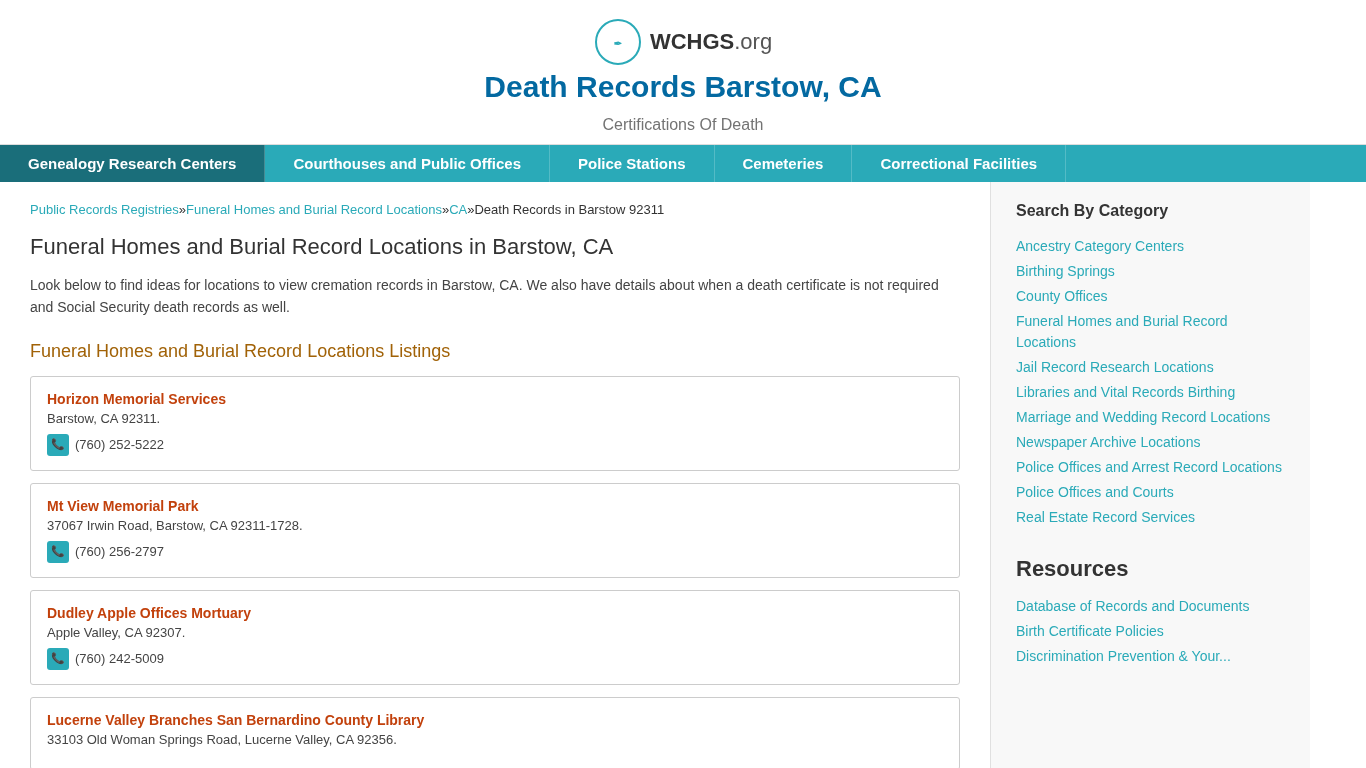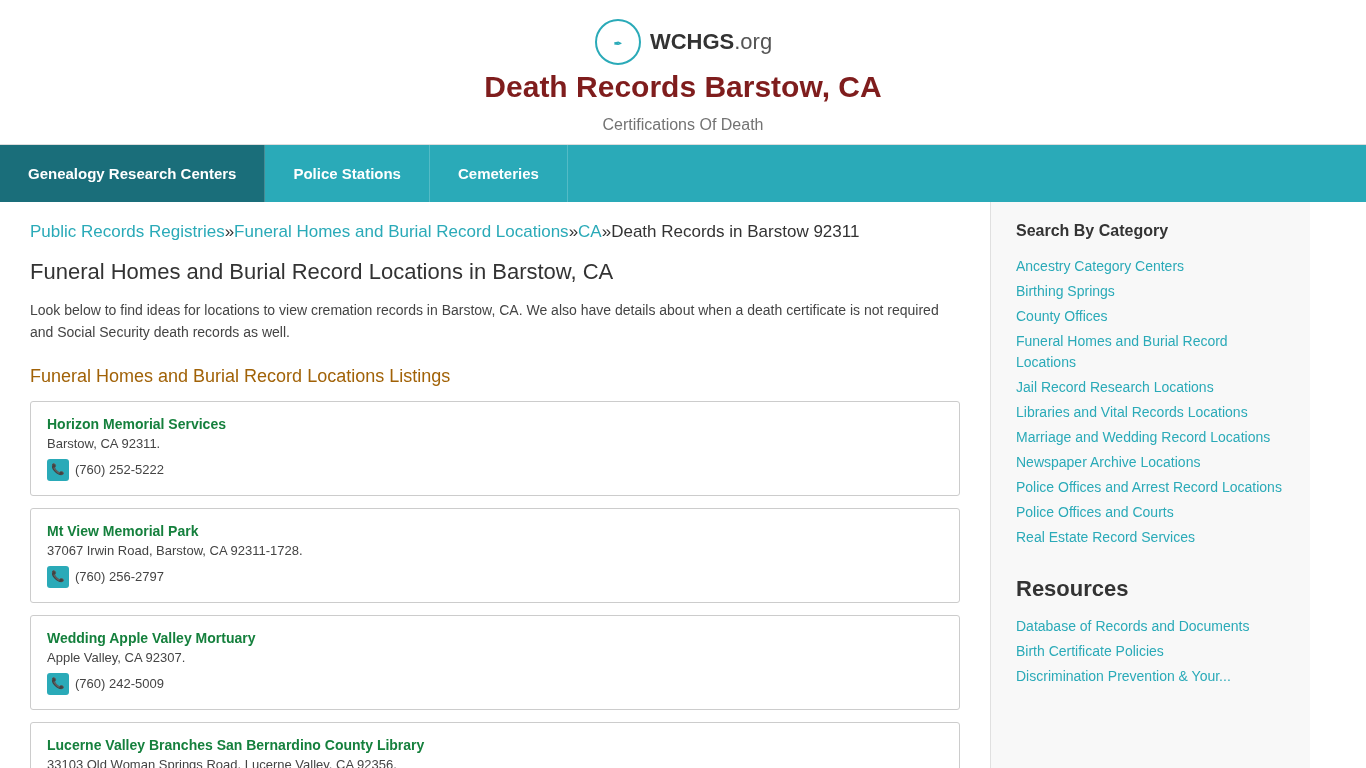--- a/index.html
+++ b/index.html
@@ -18,37 +18,37 @@
       align-items: center;
       gap: 8px;
       margin-bottom: 4px;
     }
     #logo-icon {
       width: 48px;
       height: 48px;
     }
     #page-title {
       font-size: 30px;
-      color: #7f1d1d;
+      color: #0369a1;
       font-weight: bold;
     }
     #page-subtitle {
       font-size: 16px;
       color: #737373;
       margin-top: 12px;
     }
 
     
     #nav {
       background-color: #2aaab8;
       display: flex;
       align-items: stretch;
     }
     .nav-item {
-      padding: 20px 28px;
+      padding: 10px 28px;
       color: #fff;
       font-size: 15px;
       font-weight: bold;
       cursor: pointer;
       border-right: 1px solid rgba(255,255,255,0.2);
       white-space: nowrap;
     }
     .nav-item:first-child {
       background-color: #1a6e7a;
     }
@@ -66,21 +66,21 @@
     #sidebar {
       width: 320px;
       min-width: 300px;
       padding: 20px 25px;
       background: #f8f8f8;
       border-left: 1px solid #e0e0e0;
     }
 
     
     #breadcrumb {
-      font-size: 17px;
+      font-size: 13px;
     }
     #breadcrumb a {
       color: #2aaab8;
       text-decoration: none;
     }
     #breadcrumb span { color: #333; }
 
     
     #main-heading {
       font-size: 22px;
@@ -104,21 +104,21 @@
 
     
     .listing-card {
       border: 1px solid #ccc;
       border-radius: 3px;
       padding: 14px 16px;
       margin-bottom: 12px;
     }
     .listing-name {
       font-size: 14px;
-      color: #15803d;
+      color: #c2410c;
       text-decoration: none;
       font-weight: bold;
       cursor: pointer;
     }
     .listing-address {
       font-size: 13px;
       color: #444;
       margin: 4px 0 8px;
     }
     .listing-phone {
@@ -180,22 +180,24 @@
       <span style="font-size:22px;font-weight:bold;color:#333;">WCHGS</span><span style="font-size:22px;color:#555;">.org</span>
     </div>
   </div>
   <div id="page-title">Death Records Barstow, CA</div>
   <div id="page-subtitle">Certifications Of Death</div>
 </div>
 
 <nav id="nav">
 
 <div class="nav-item">Genealogy Research Centers</div>
+    <div class="nav-item">Courthouses and Public Offices</div>
     <div class="nav-item">Police Stations</div>
     <div class="nav-item">Cemeteries</div>
+    <div class="nav-item">Correctional Facilities</div>
   </nav>
 
 <div id="main">
   <div id="content">
 
     <div id="breadcrumb">
       
     <a href="#">Public Records Registries</a><span>»</span><a href="#">Funeral Homes and Burial Record Locations</a><span>»</span><a href="#">CA</a><span>»</span><span>Death Records in Barstow 92311</span></div>
 
     <h1 id="main-heading">Funeral Homes and Burial Record Locations in Barstow, CA</h1>
@@ -206,38 +208,38 @@
     <div id="listings-container">
 
     <div class="listing-card"><a class="listing-name" href="#">Horizon Memorial Services</a><div class="listing-address">Barstow, CA 92311.</div><div class="listing-phone">
             <span class="phone-icon" style="font-size: 11px;">📞</span>
             <span>(760) 252-5222</span>
           </div></div>
         <div class="listing-card"><a class="listing-name" href="#">Mt View Memorial Park</a><div class="listing-address">37067 Irwin Road, Barstow, CA 92311-1728.</div><div class="listing-phone">
             <span class="phone-icon" style="font-size: 11px;">📞</span>
             <span>(760) 256-2797</span>
           </div></div>
-        <div class="listing-card"><a class="listing-name" href="#">Wedding Apple Valley Mortuary</a><div class="listing-address">Apple Valley, CA 92307.</div><div class="listing-phone">
+        <div class="listing-card"><a class="listing-name" href="#">Dudley Apple Offices Mortuary</a><div class="listing-address">Apple Valley, CA 92307.</div><div class="listing-phone">
             <span class="phone-icon" style="font-size: 11px;">📞</span>
             <span>(760) 242-5009</span>
           </div></div>
         <div class="listing-card"><a class="listing-name" href="#">Lucerne Valley Branches San Bernardino County Library</a><div class="listing-address">33103 Old Woman Springs Road, Lucerne Valley, CA 92356.</div></div>
       </div>
   </div>
 
   <aside id="sidebar">
     <div id="sidebar-title">Search By Category</div>
     <div id="category-links">
 
     <a class="sidebar-link" href="#">Ancestry Category Centers</a>
         <a class="sidebar-link" href="#">Birthing Springs</a>
         <a class="sidebar-link" href="#">County Offices</a>
         <a class="sidebar-link" href="#">Funeral Homes and Burial Record Locations</a>
         <a class="sidebar-link" href="#">Jail Record Research Locations</a>
-        <a class="sidebar-link" href="#">Libraries and Vital Records Locations</a>
+        <a class="sidebar-link" href="#">Libraries and Vital Records Birthing</a>
         <a class="sidebar-link" href="#">Marriage and Wedding Record Locations</a>
         <a class="sidebar-link" href="#">Newspaper Archive Locations</a>
         <a class="sidebar-link" href="#">Police Offices and Arrest Record Locations</a>
         <a class="sidebar-link" href="#">Police Offices and Courts</a>
         <a class="sidebar-link" href="#">Real Estate Record Services</a>
       </div>
     <div id="resources-title">Resources</div>
     <div id="resource-links">
 
     <a class="sidebar-link" href="#">Database of Records and Documents</a>

